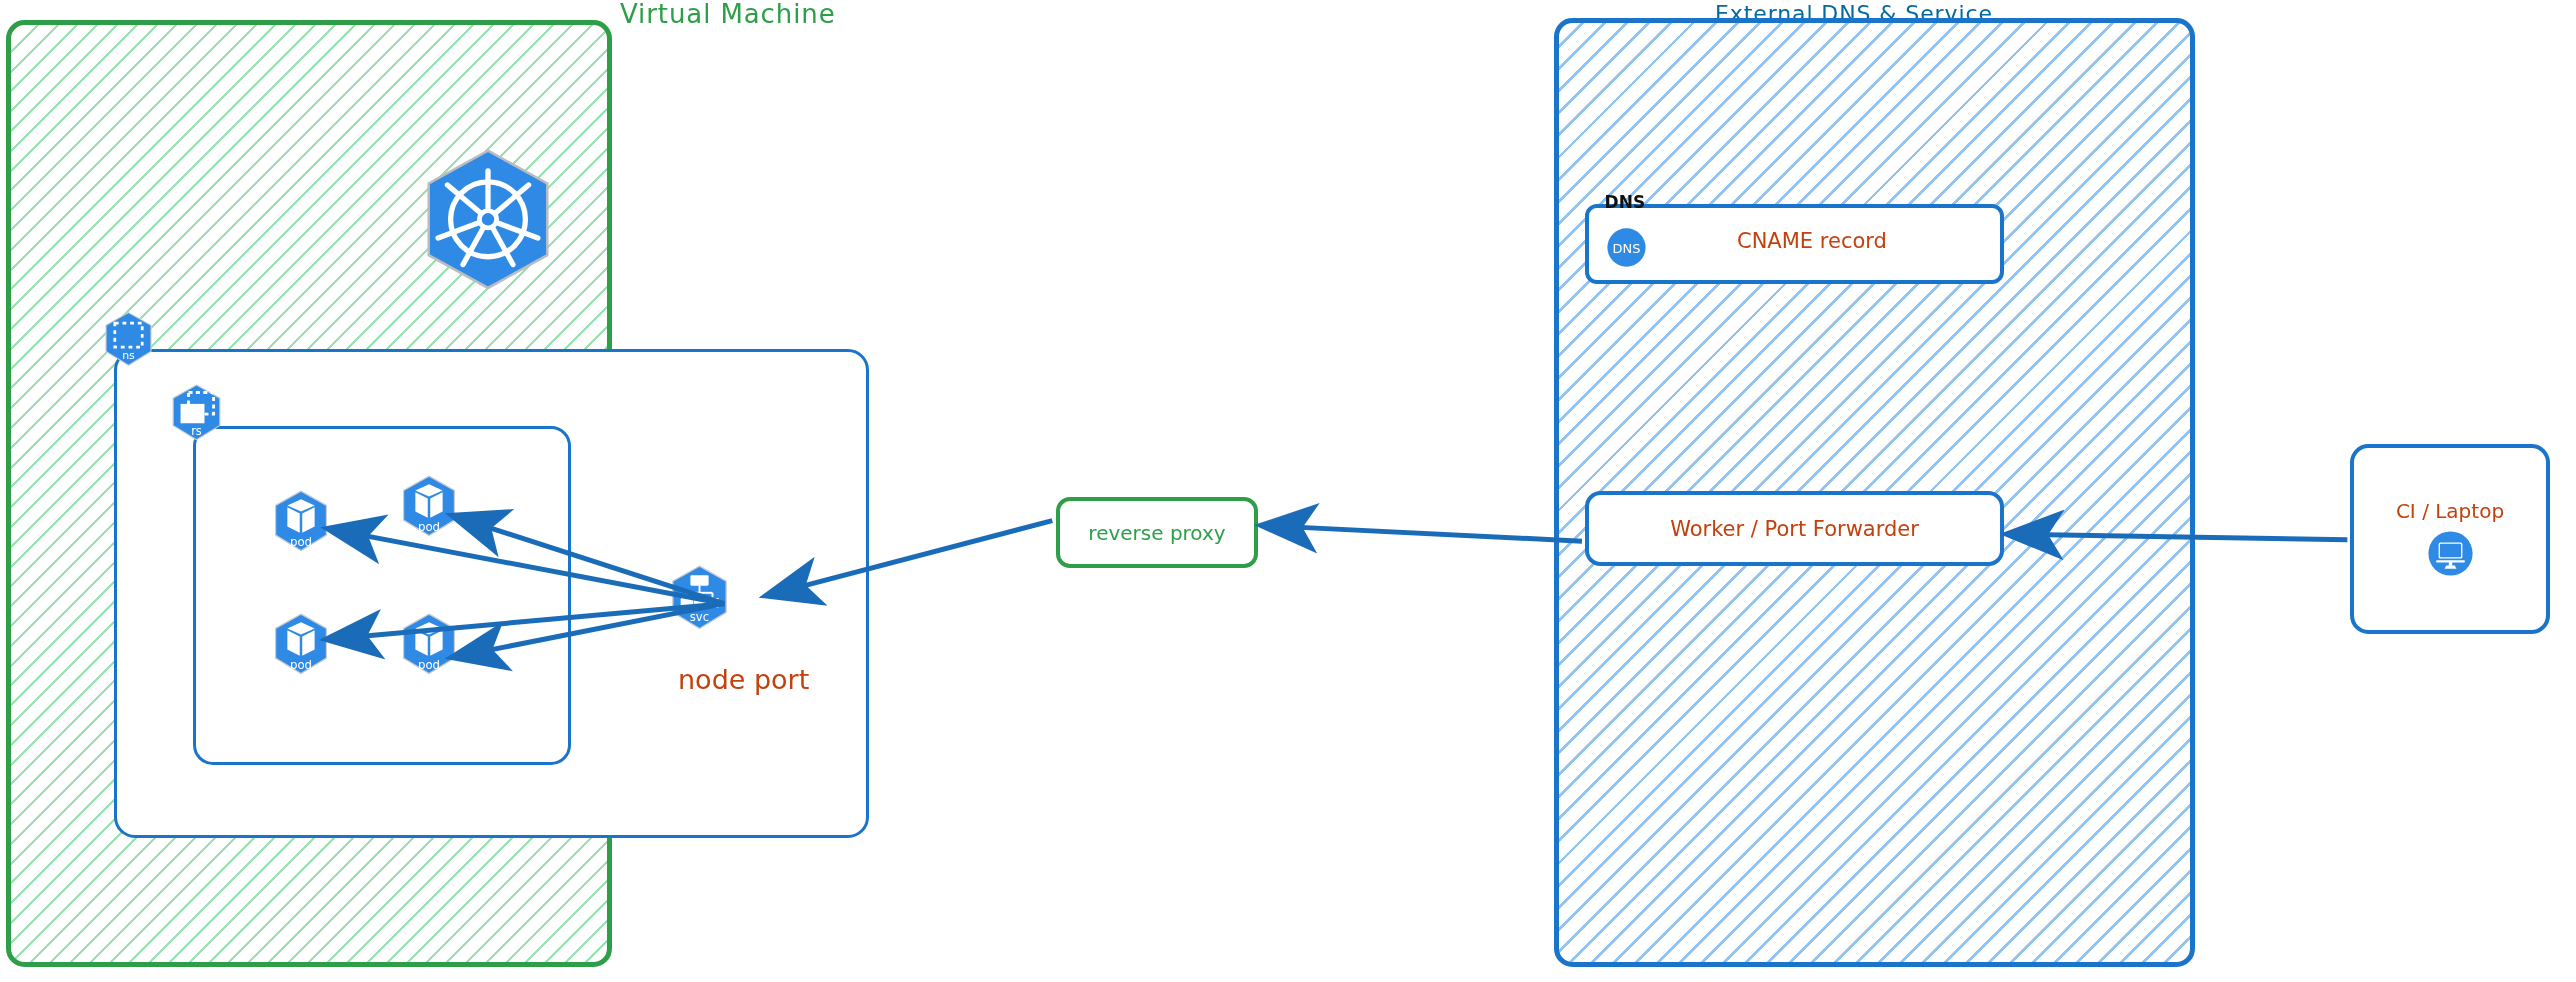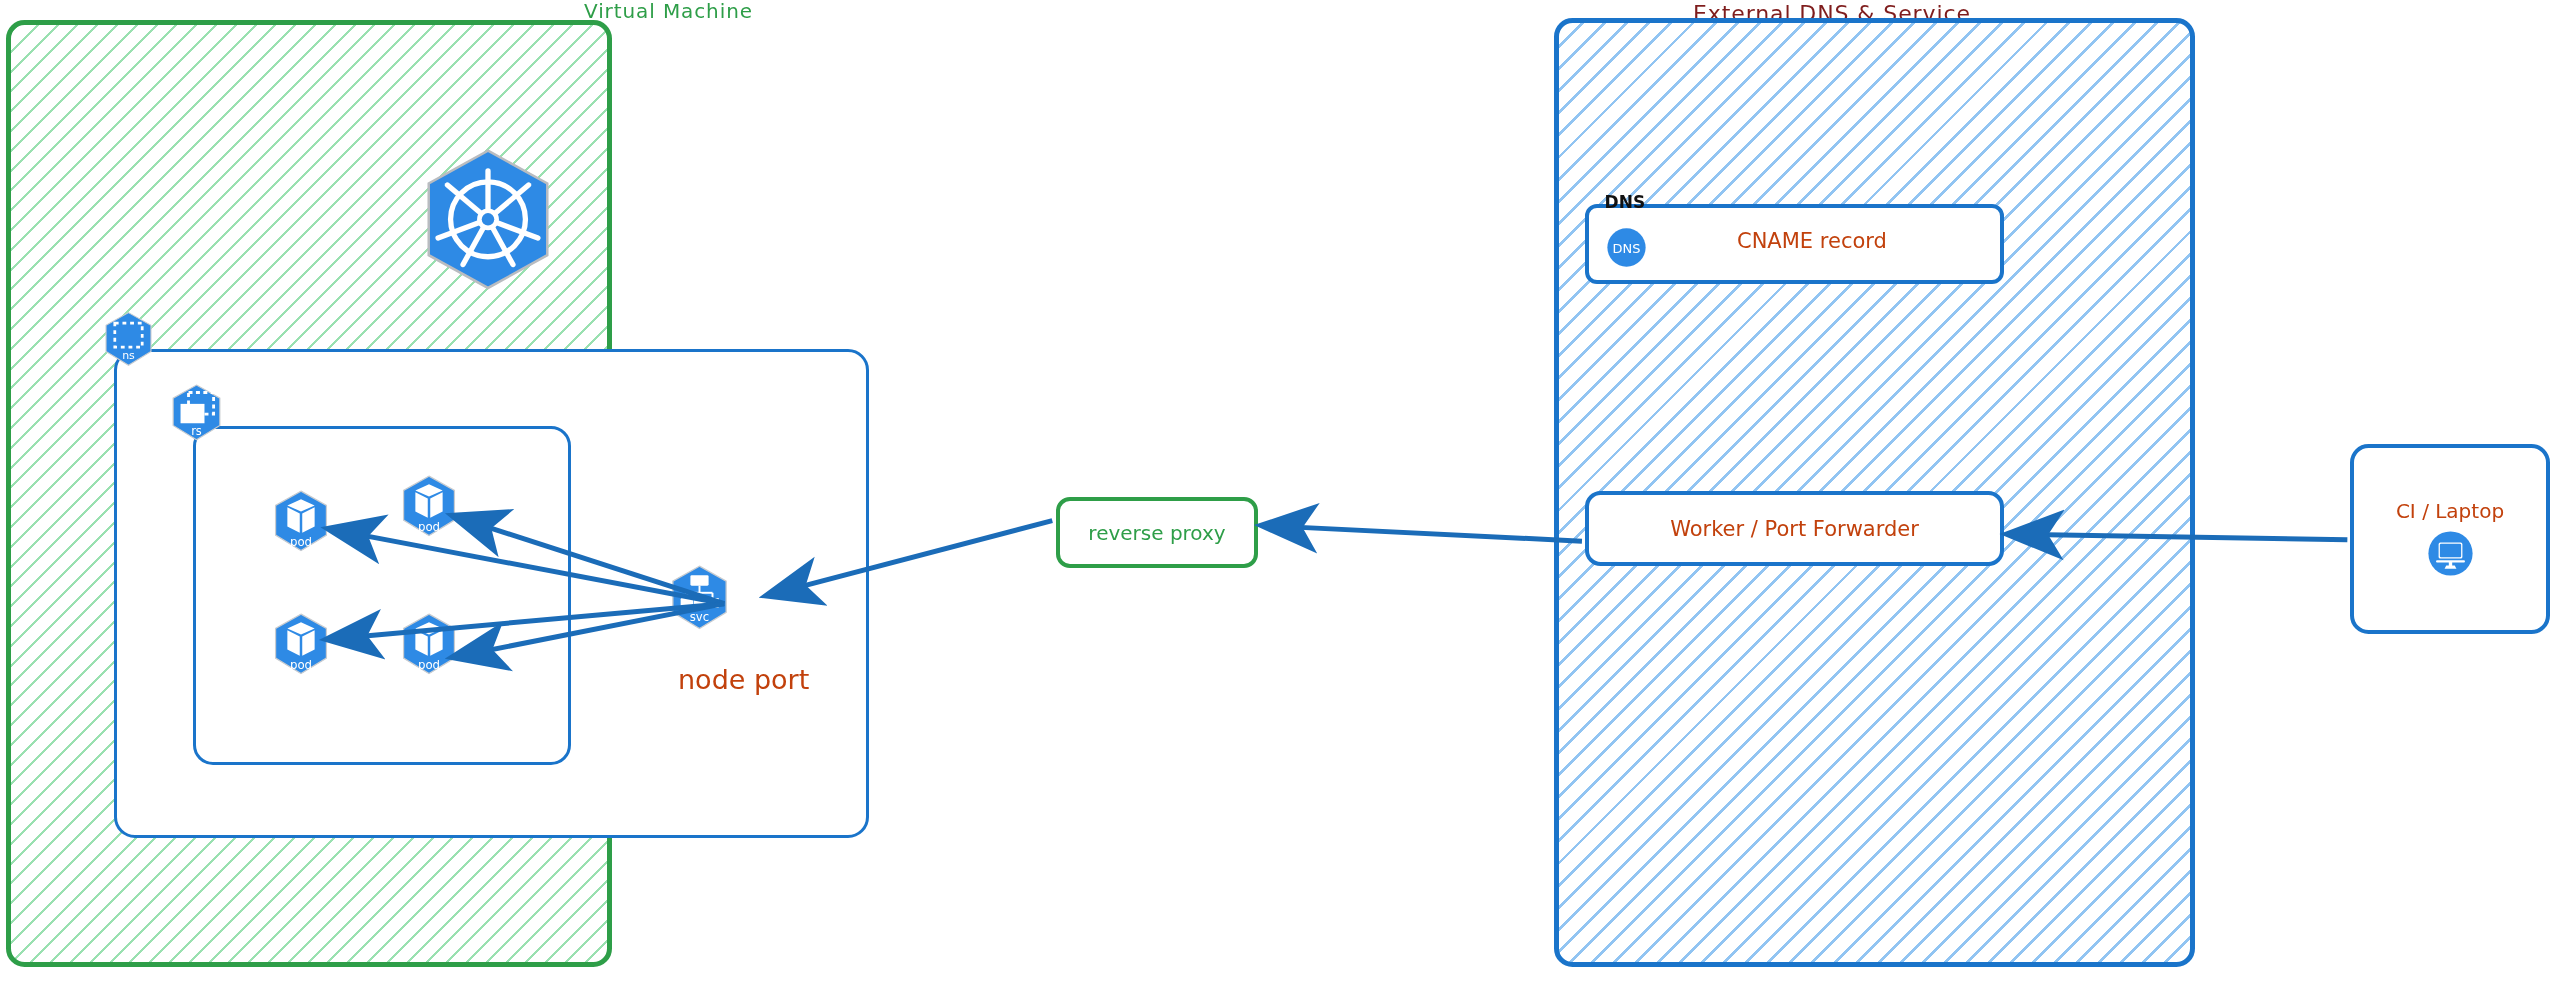--- a/index.html
+++ b/index.html
@@ -48,21 +48,21 @@
 
   .zone-title {
     position: absolute;
     white-space: nowrap;
     font-family: "DejaVu Sans", sans-serif;
     font-size: 21px;
     letter-spacing: 0.9px;
     font-weight: 400;
   }
   .zone-title.green { color: #2e9e48; }
-  .zone-title.blue  { color: #7f1d1d; }
+  .zone-title.blue  { color: #0369a1; margin-left: 22px; }
 
   
   .box {
     position: absolute;
     box-sizing: border-box;
     background: #ffffff;
     border-radius: 15.6px;
     display: flex;
     align-items: center;
     justify-content: center;
@@ -103,21 +103,21 @@
     width: 2576px;
     height: 983px;
     pointer-events: none;
   }
 </style>
 </head>
 <body>
 
 <div id="stage">
 
-  <div class="zone-title green" style="left:584px; top:-1.4px; font-size:20px;">Virtual Machine</div>
+  <div class="zone-title green" style="left:620px; top:-1.4px; font-size:26px;">Virtual Machine</div>
 
   <div class="zone-title blue" style="left:1693px; top:1.4px; font-size:22px;">External DNS &amp; Service</div>
 
   <div class="zone green" style="left:5.7px; top:20px; width:606px; height:947px;"></div>
 
   <div class="zone blue" style="left:1554px; top:18px; width:641px; height:949px;"></div>
 
   <div class="box k8s-group" style="left:114px; top:349px; width:755px; height:489px;"></div>
 
   <div class="box k8s-group" style="left:193px; top:426px; width:378px; height:339px; border-radius:20px;"></div>

